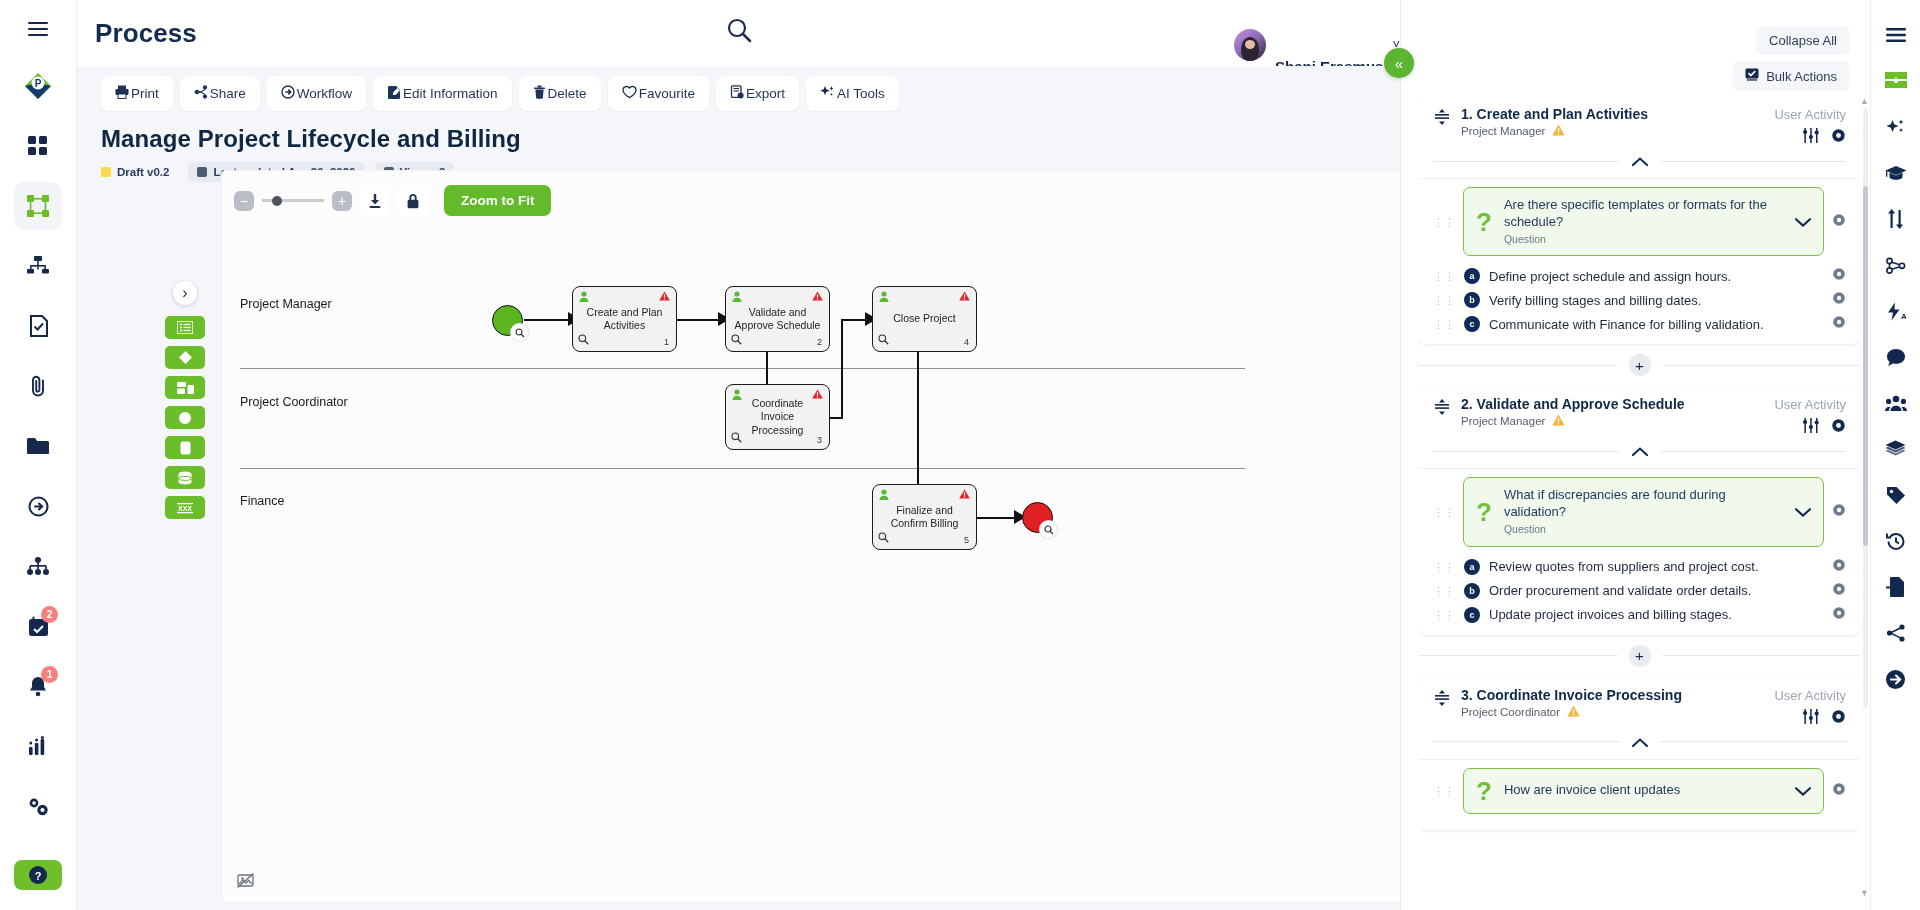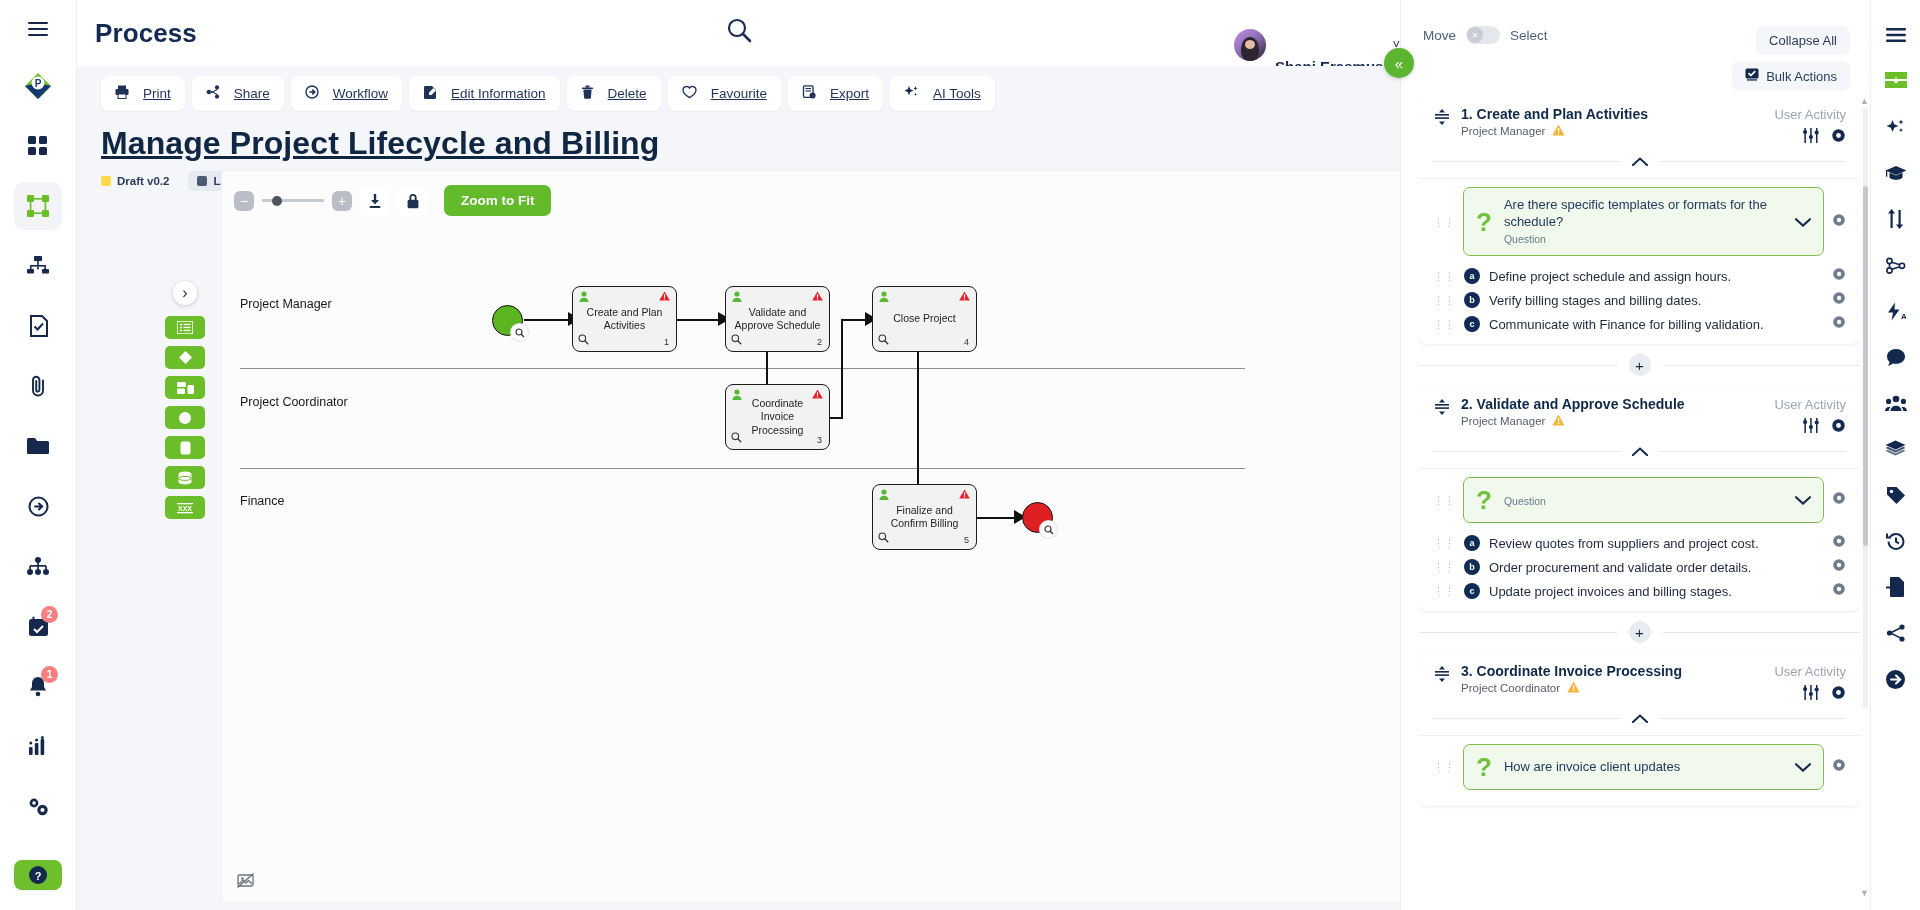--- a/index.html
+++ b/index.html
@@ -73,28 +73,27 @@
   .user-name { font-size: 15px; font-weight: bold; color: #132a52; margin-top: 44px; }
 
   .toolbar {
     background: #f4f6f9; padding: 10px 0 0 0;
     height: 844px; position: relative;
   }
   .btn-row { display: flex; gap: 7px; padding: 0 24px; align-items: center; }
   .tb-btn {
     background: #fff; border: none; border-radius: 8px;
     padding: 9px 14px; font-size: 13.5px; color: #1f3257;
-    display: flex; align-items: center; gap: 14px; cursor: pointer;
+    display: flex; align-items: center; gap: 2px; cursor: pointer;
     box-shadow: 0 1px 2px rgba(20,40,80,.05);
     font-family: "Liberation Sans", sans-serif;
-    text-decoration: underline;
   }
   .doc-title {
-    font-size: 32px; font-weight: bold; color: #0f2742;
-    padding: 14px 24px 0 24px; letter-spacing: .1px; text-decoration: underline;
+    font-size: 24px; font-weight: bold; color: #0f2742;
+    padding: 14px 24px 0 24px; letter-spacing: .1px;
   }
   .meta-row { display: flex; gap: 10px; padding: 9px 24px 0 24px; align-items: center; }
   .chip {
     display: flex; align-items: center; gap: 6px;
     font-size: 11.5px; font-weight: bold; color: #2a3c5e;
     padding: 4px 9px; border-radius: 5px;
   }
   .chip.plain { background: transparent; padding-left: 0; }
   .chip.grey { background: #e7eaf0; }
   .dot { width: 10px; height: 10px; border-radius: 2px; display: inline-block; }
@@ -855,25 +854,20 @@
               <rect x="0.5" y="0.5" width="13" height="10" rx="1.5" fill="#12294d"></rect>
               <path d="M3.5 5.2l2.3 2.3 4.4-4.4" fill="none" stroke="#fff" stroke-width="1.7"></path>
               <rect x="2" y="11.3" width="10" height="1.3" fill="#12294d"></rect>
             </svg>
           </span>
           <span>Bulk Actions</span>
         </button>
       </div>
     </div>
 
-    <div class="rp-toggle-row">
-      <span>Move</span>
-      <span class="switch"></span>
-      <span>Select</span>
-    </div>
 
     <div class="rp-scroll">
 
       <div class="step-card">
         <div class="step-head">
           <span class="step-drag">
             <svg width="18" height="18" viewBox="0 0 18 18">
                 <g fill="#122a4e">
               <polygon points="9,1 12,4.5 6,4.5"></polygon>
                   <rect x="2" y="6" width="14" height="1.6"></rect>
@@ -1059,20 +1053,21 @@
           </span>
           <span class="ln"></span>
         </div>
         <div class="sep"></div>
 
         <div class="q-row">
           <span class="q-dots">⋮⋮</span>
           <div class="q-card">
             <span class="q-mark">?</span>
             <div class="q-text">
+              <div>What if discrepancies are found during validation?</div>
               <div class="q-sub">Question</div>
             </div>
             <span class="q-chev">
               <svg width="16" height="9" viewBox="0 0 16 9">
                   <path d="M1 1.2L8 7.6 15 1.2" fill="none" stroke="#14294c" stroke-width="2.1" stroke-linecap="round"></path>
                 </svg>
             </span>
           </div>
           <span class="gear-right">
             <svg width="14" height="14" viewBox="0 0 14 14">

